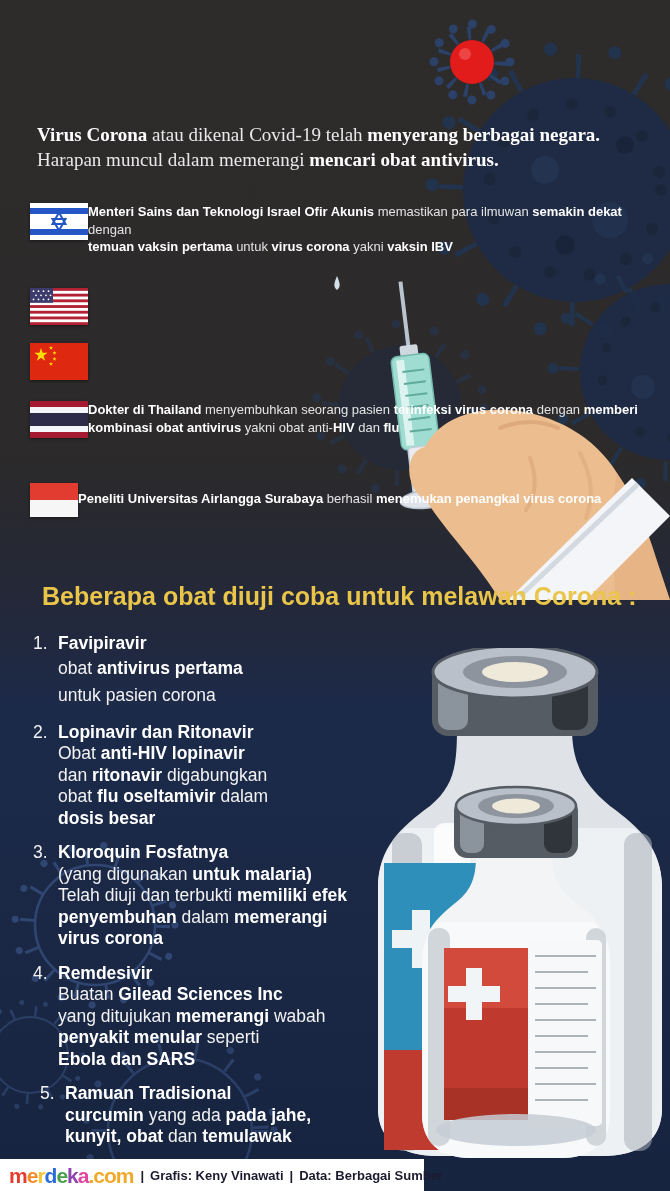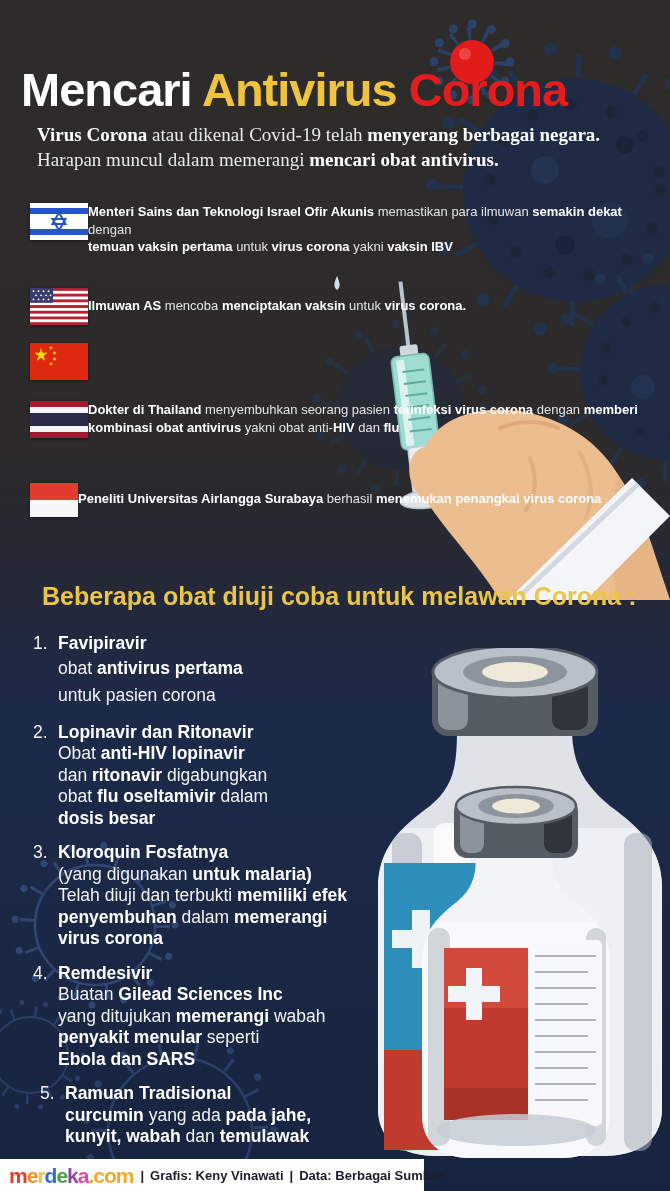--- a/index.html
+++ b/index.html
@@ -179,21 +179,20 @@
       <ellipse cx="144" cy="482" rx="80" ry="16" fill="#c6ccd3" opacity="0.85"></ellipse>
       <rect x="82" y="150" width="124" height="60" rx="13" fill="#565c64"></rect>
       <rect x="88" y="155" width="24" height="50" rx="9" fill="#8b939d"></rect>
       <rect x="172" y="155" width="28" height="50" rx="9" fill="#30353c"></rect>
       <ellipse cx="144" cy="158" rx="60" ry="19" fill="#b9c0c9" stroke="#555b63" stroke-width="2.5"></ellipse>
       <ellipse cx="144" cy="158" rx="38" ry="12" fill="#8d949d"></ellipse>
       <ellipse cx="144" cy="158" rx="24" ry="7.5" fill="#efe9da"></ellipse>
     </g>
   </svg>
 
-  <div class="title layer txt"><span style="color: rgb(255, 255, 255);">Mencari </span><span style="color: rgb(238, 196, 62);">Antivirus </span><span style="color: rgb(227, 29, 29);">Corona</span></div>
   <div class="subtitle layer txt"><span class="b">Virus Corona</span><span> atau dikenal Covid-19 telah </span><span class="b">menyerang berbagai negara.</span><br><span>Harapan muncul dalam memerangi </span><span class="b">mencari obat antivirus.</span></div>
 
   <div class="flag-row row-israel layer txt">
     <svg class="flag" viewBox="0 0 58 37">
       <rect width="58" height="37" fill="#ffffff"></rect>
       <rect y="5" width="58" height="6" fill="#2457c5"></rect>
       <rect y="26" width="58" height="6" fill="#2457c5"></rect>
       <polygon points="29,9.5 35.5,21 22.5,21" fill="none" stroke="#2457c5" stroke-width="2"></polygon>
       <polygon points="29,27.5 22.5,16 35.5,16" fill="none" stroke="#2457c5" stroke-width="2"></polygon>
     </svg>
@@ -221,21 +220,20 @@
         <circle cx="6" cy="7.3" r="0.9"></circle>
           <circle cx="11" cy="7.3" r="0.9"></circle>
           <circle cx="16" cy="7.3" r="0.9"></circle>
           <circle cx="20.5" cy="7.3" r="0.9"></circle>
         <circle cx="3.5" cy="11.4" r="0.9"></circle>
           <circle cx="8.5" cy="11.4" r="0.9"></circle>
           <circle cx="13.5" cy="11.4" r="0.9"></circle>
           <circle cx="18.5" cy="11.4" r="0.9"></circle>
       </g>
     </svg>
-    <div class="flag-text"><span class="b">Ilmuwan AS</span><span> mencoba </span><span class="b">menciptakan vaksin</span><span> untuk </span><span class="b">virus corona.</span></div>
   </div>
 
   <div class="flag-row row-china layer txt">
     <svg class="flag" viewBox="0 0 58 37">
       <rect width="58" height="37" fill="#de2910"></rect>
       <g fill="#ffde00">
         <polygon transform="translate(11,12) scale(7)" points="0,-1 0.225,-0.31 0.951,-0.31 0.363,0.118 0.588,0.809 0,0.382 -0.588,0.809 -0.363,0.118 -0.951,-0.31 -0.225,-0.31"></polygon>
         <polygon transform="translate(21,5) scale(2.2)" points="0,-1 0.225,-0.31 0.951,-0.31 0.363,0.118 0.588,0.809 0,0.382 -0.588,0.809 -0.363,0.118 -0.951,-0.31 -0.225,-0.31"></polygon>
         <polygon transform="translate(24.5,10) scale(2.2)" points="0,-1 0.225,-0.31 0.951,-0.31 0.363,0.118 0.588,0.809 0,0.382 -0.588,0.809 -0.363,0.118 -0.951,-0.31 -0.225,-0.31"></polygon>
         <polygon transform="translate(24.5,16) scale(2.2)" points="0,-1 0.225,-0.31 0.951,-0.31 0.363,0.118 0.588,0.809 0,0.382 -0.588,0.809 -0.363,0.118 -0.951,-0.31 -0.225,-0.31"></polygon>
@@ -294,21 +292,21 @@
       <div class="drug-line"><span>yang ditujukan </span><span class="b">memerangi</span><span> wabah</span></div>
       <div class="drug-line"><span class="b">penyakit menular</span><span> seperti</span></div>
       <div class="drug-line"><span class="b">Ebola dan SARS</span></div>
     </div>
     <div class="drug drug-5">
       <div class="drug-head">
         <span class="drug-num">5.</span>
         <span class="drug-name">Ramuan Tradisional</span>
       </div>
       <div class="drug-line"><span class="b">curcumin</span><span> yang ada </span><span class="b">pada jahe,</span></div>
-      <div class="drug-line"><span class="b">kunyit, wabah</span><span> dan </span><span class="b">temulawak</span></div>
+      <div class="drug-line"><span class="b">kunyit, obat</span><span> dan </span><span class="b">temulawak</span></div>
     </div>
   </div>
 
   <div class="footer">
     <span class="logo"><span style="color: rgb(230, 59, 47);">m</span><span style="color: rgb(242, 140, 40);">e</span><span style="color: rgb(247, 197, 49);">r</span><span style="color: rgb(43, 107, 216);">d</span><span style="color: rgb(69, 160, 73);">e</span><span style="color: rgb(142, 68, 173);">k</span><span style="color: rgb(224, 72, 159);">a</span><span style="color: rgb(240, 169, 41);">.com</span></span>
     <span class="credits">
       <span>|</span>
       <span>Grafis: Keny Vinawati</span>
       <span>|</span>
       <span>Data: Berbagai Sumber</span>

